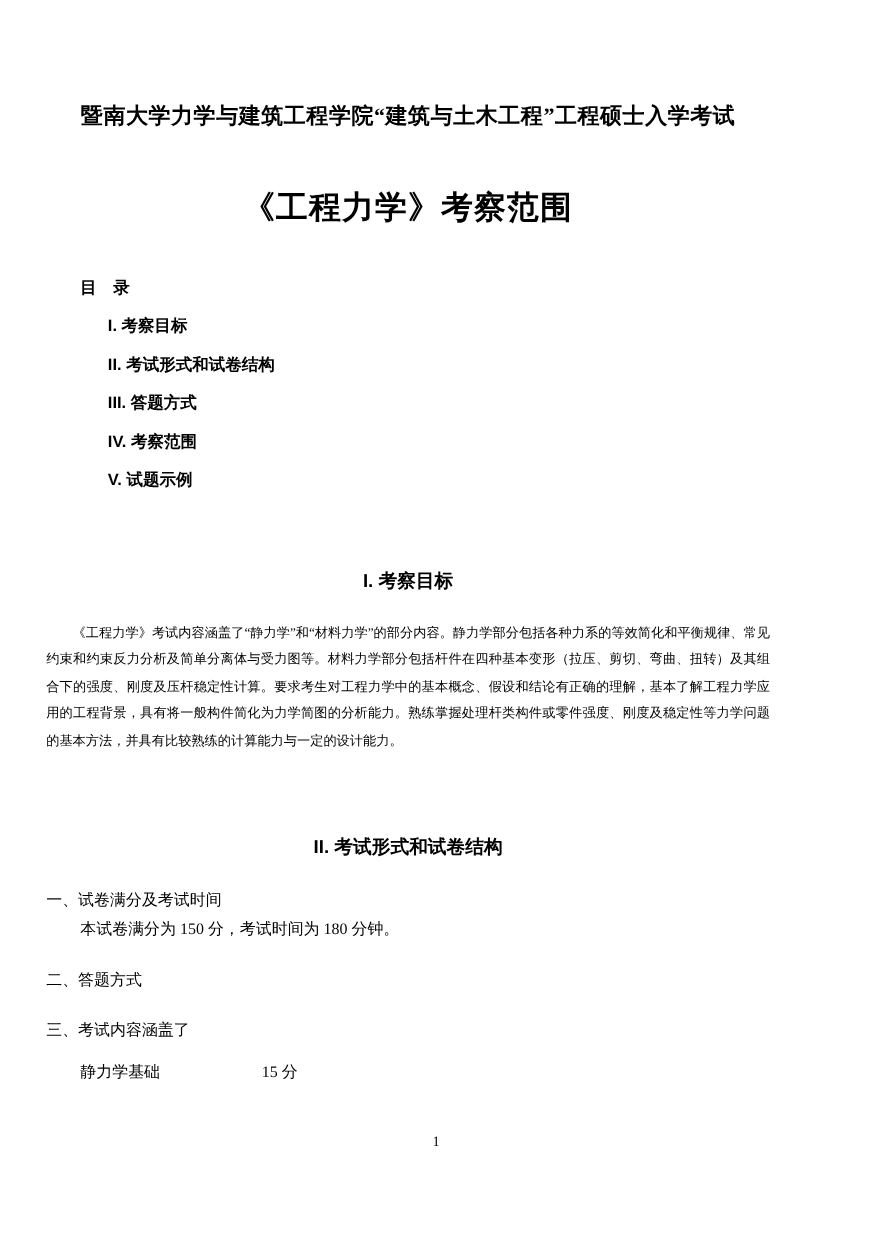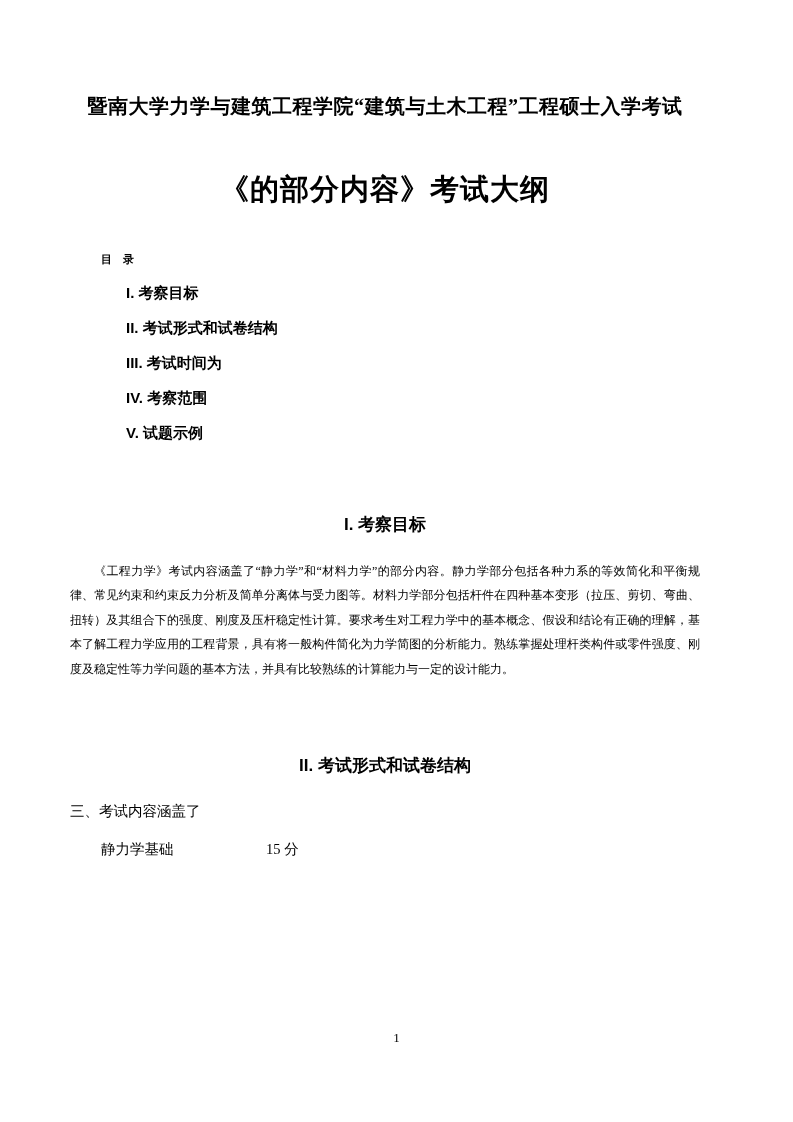--- a/index.html
+++ b/index.html
@@ -9,21 +9,21 @@
     height: 1122px;
     position: relative;
     font-family: "Liberation Serif", "DejaVu Serif", serif;
     color: #000000;
     -webkit-font-smoothing: antialiased;
   }
   .page {
     position: relative;
     width: 793px;
     height: 1108px;
-    padding: 96px 93px 0 70px;
+    padding: 96px 93px 0 42px;
     overflow: hidden;
     background: #ffffff;
   }
   .doc-header {
     text-align: center;
     font-weight: bold;
     font-size: 20px;
     line-height: 1;
     white-space: nowrap;
     letter-spacing: 0.5px;
@@ -36,21 +36,21 @@
     line-height: 1.1;
     letter-spacing: 1px;
     font-family: "Liberation Sans", "DejaVu Sans", sans-serif;
   }
   .toc {
     margin-top: 48px;
     font-family: "Liberation Sans", "DejaVu Sans", sans-serif;
     font-weight: bold;
   }
   .toc-label {
-    font-size: 11px;
+    font-size: 15px;
     margin-left: 31px;
     line-height: 1;
   }
   .toc-list { list-style: none; }
   .toc-list li {
     margin-top: 20px;
     margin-left: 56px;
     font-size: 15px;
     line-height: 1;
   }
@@ -90,41 +90,46 @@
     line-height: 1;
   }
 </style>
 </head>
 <body>
 
 <div class="page">
 
   <div class="doc-header">暨南大学力学与建筑工程学院“建筑与土木工程”工程硕士入学考试</div>
 
-  <h1 class="doc-title">《的部分内容》考试大纲</h1>
+  <h1 class="doc-title">《工程力学》考察范围</h1>
 
   <div class="toc">
     <div class="toc-label">目　录</div>
     <ul class="toc-list">
       <li>I. 考察目标</li>
       <li>II. 考试形式和试卷结构</li>
-      <li>III. 考试时间为</li>
+      <li>III. 答题方式</li>
       <li>IV. 考察范围</li>
       <li>V. 试题示例</li>
     </ul>
   </div>
 
   <h2 class="sec-heading first">I. 考察目标</h2>
 
   <p class="body-para">《工程力学》考试内容涵盖了“静力学”和“材料力学”的部分内容。静力学部分包括各种力系的等效简化和平衡规律、常见约束和约束反力分析及简单分离体与受力图等。材料力学部分包括杆件在四种基本变形（拉压、剪切、弯曲、扭转）及其组合下的强度、刚度及压杆稳定性计算。要求考生对工程力学中的基本概念、假设和结论有正确的理解，基本了解工程力学应用的工程背景，具有将一般构件简化为力学简图的分析能力。熟练掌握处理杆类构件或零件强度、刚度及稳定性等力学问题的基本方法，并具有比较熟练的计算能力与一定的设计能力。</p>
 
   <h2 class="sec-heading second">II. 考试形式和试卷结构</h2>
 
+  <div class="sub first">
+    <div class="sub-title">一、试卷满分及考试时间</div>
+    <div class="sub-body">本试卷满分为 150 分，考试时间为 180 分钟。</div>
+  </div>
 
   <div class="sub">
+    <div class="sub-title">二、答题方式</div>
   </div>
 
   <div class="sub">
     <div class="sub-title">三、考试内容涵盖了</div>
     <div class="score-row">
       <span class="row-label">静力学基础</span><span>15 分</span>
     </div>
   </div>
 
   <div class="page-number">1</div>

